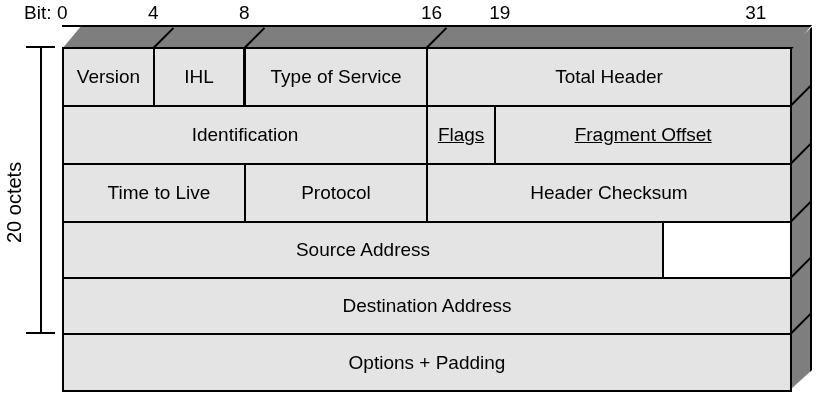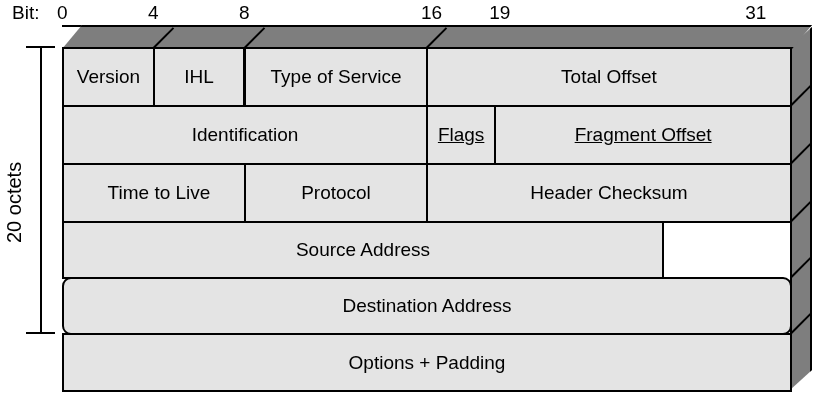--- a/index.html
+++ b/index.html
@@ -85,21 +85,21 @@
     color: #000;
     white-space: nowrap;
     overflow: hidden;
   }
 </style>
 </head>
 <body>
 
 <div id="stage">
 
-  <div id="bit-axis-label" class="bit-label" style="left:12px; top:3px;">Bit:</div>
+  <div id="bit-axis-label" class="bit-label" style="left:24px; top:3px;">Bit:</div>
   <div id="bit-ticks">
       <div class="bit-label" style="left: 57px; top: 3px;">0</div>
       <div class="bit-label" style="left: 148px; top: 3px;">4</div>
       <div class="bit-label" style="left: 239px; top: 3px;">8</div>
       <div class="bit-label" style="left: 421px; top: 3px;">16</div>
       <div class="bit-label" style="left: 489.25px; top: 3px;">19</div>
       <div class="bit-label" style="left: 745.25px; top: 3px;">31</div>
     </div>
 
   <div class="ruler-line" style="left:62px; top:25px; width:730px; height:2px;"></div>
@@ -123,25 +123,25 @@
       <div class="bevel-seam" style="left: 790px; top: 163px; width: 28.2843px; transform: rotate(-45deg);"></div>
       <div class="bevel-seam" style="left: 790px; top: 221px; width: 28.2843px; transform: rotate(-45deg);"></div>
       <div class="bevel-seam" style="left: 790px; top: 277px; width: 28.2843px; transform: rotate(-45deg);"></div>
       <div class="bevel-seam" style="left: 790px; top: 333px; width: 28.2843px; transform: rotate(-45deg);"></div>
     </div>
 
   <div id="cells">
       <div class="cell" style="left: 62px; top: 47px; width: 93px; height: 60px;">Version</div>
       <div class="cell" style="left: 153px; top: 47px; width: 92px; height: 60px;">IHL</div>
       <div class="cell" style="left: 244px; top: 47px; width: 184px; height: 60px;">Type of Service</div>
-      <div class="cell" style="left: 426px; top: 47px; width: 366px; height: 60px;">Total Offset</div>
+      <div class="cell" style="left: 426px; top: 47px; width: 366px; height: 60px;">Total Header</div>
       <div class="cell" style="left: 62px; top: 105px; width: 366px; height: 60px;">Identification</div>
       <div class="cell" style="left: 426px; top: 105px; width: 70.25px; height: 60px; text-decoration: underline;">Flags</div>
       <div class="cell" style="left: 494.25px; top: 105px; width: 297.75px; height: 60px; text-decoration: underline;">Fragment Offset</div>
       <div class="cell" style="left: 62px; top: 163px; width: 184px; height: 60px; padding-left: 10px;">Time to Live</div>
       <div class="cell" style="left: 244px; top: 163px; width: 184px; height: 60px;">Protocol</div>
       <div class="cell" style="left: 426px; top: 163px; width: 366px; height: 60px;">Header Checksum</div>
       <div class="cell" style="left: 62px; top: 221px; width: 602px; height: 58px;">Source Address</div>
-      <div class="cell" style="left: 62px; top: 277px; width: 730px; height: 58px; border-radius: 9px;">Destination Address</div>
+      <div class="cell" style="left: 62px; top: 277px; width: 730px; height: 58px;">Destination Address</div>
       <div class="cell" style="left: 62px; top: 333px; width: 730px; height: 59px;">Options + Padding</div>
     </div>
 
 </div>
 
 </body></html>

